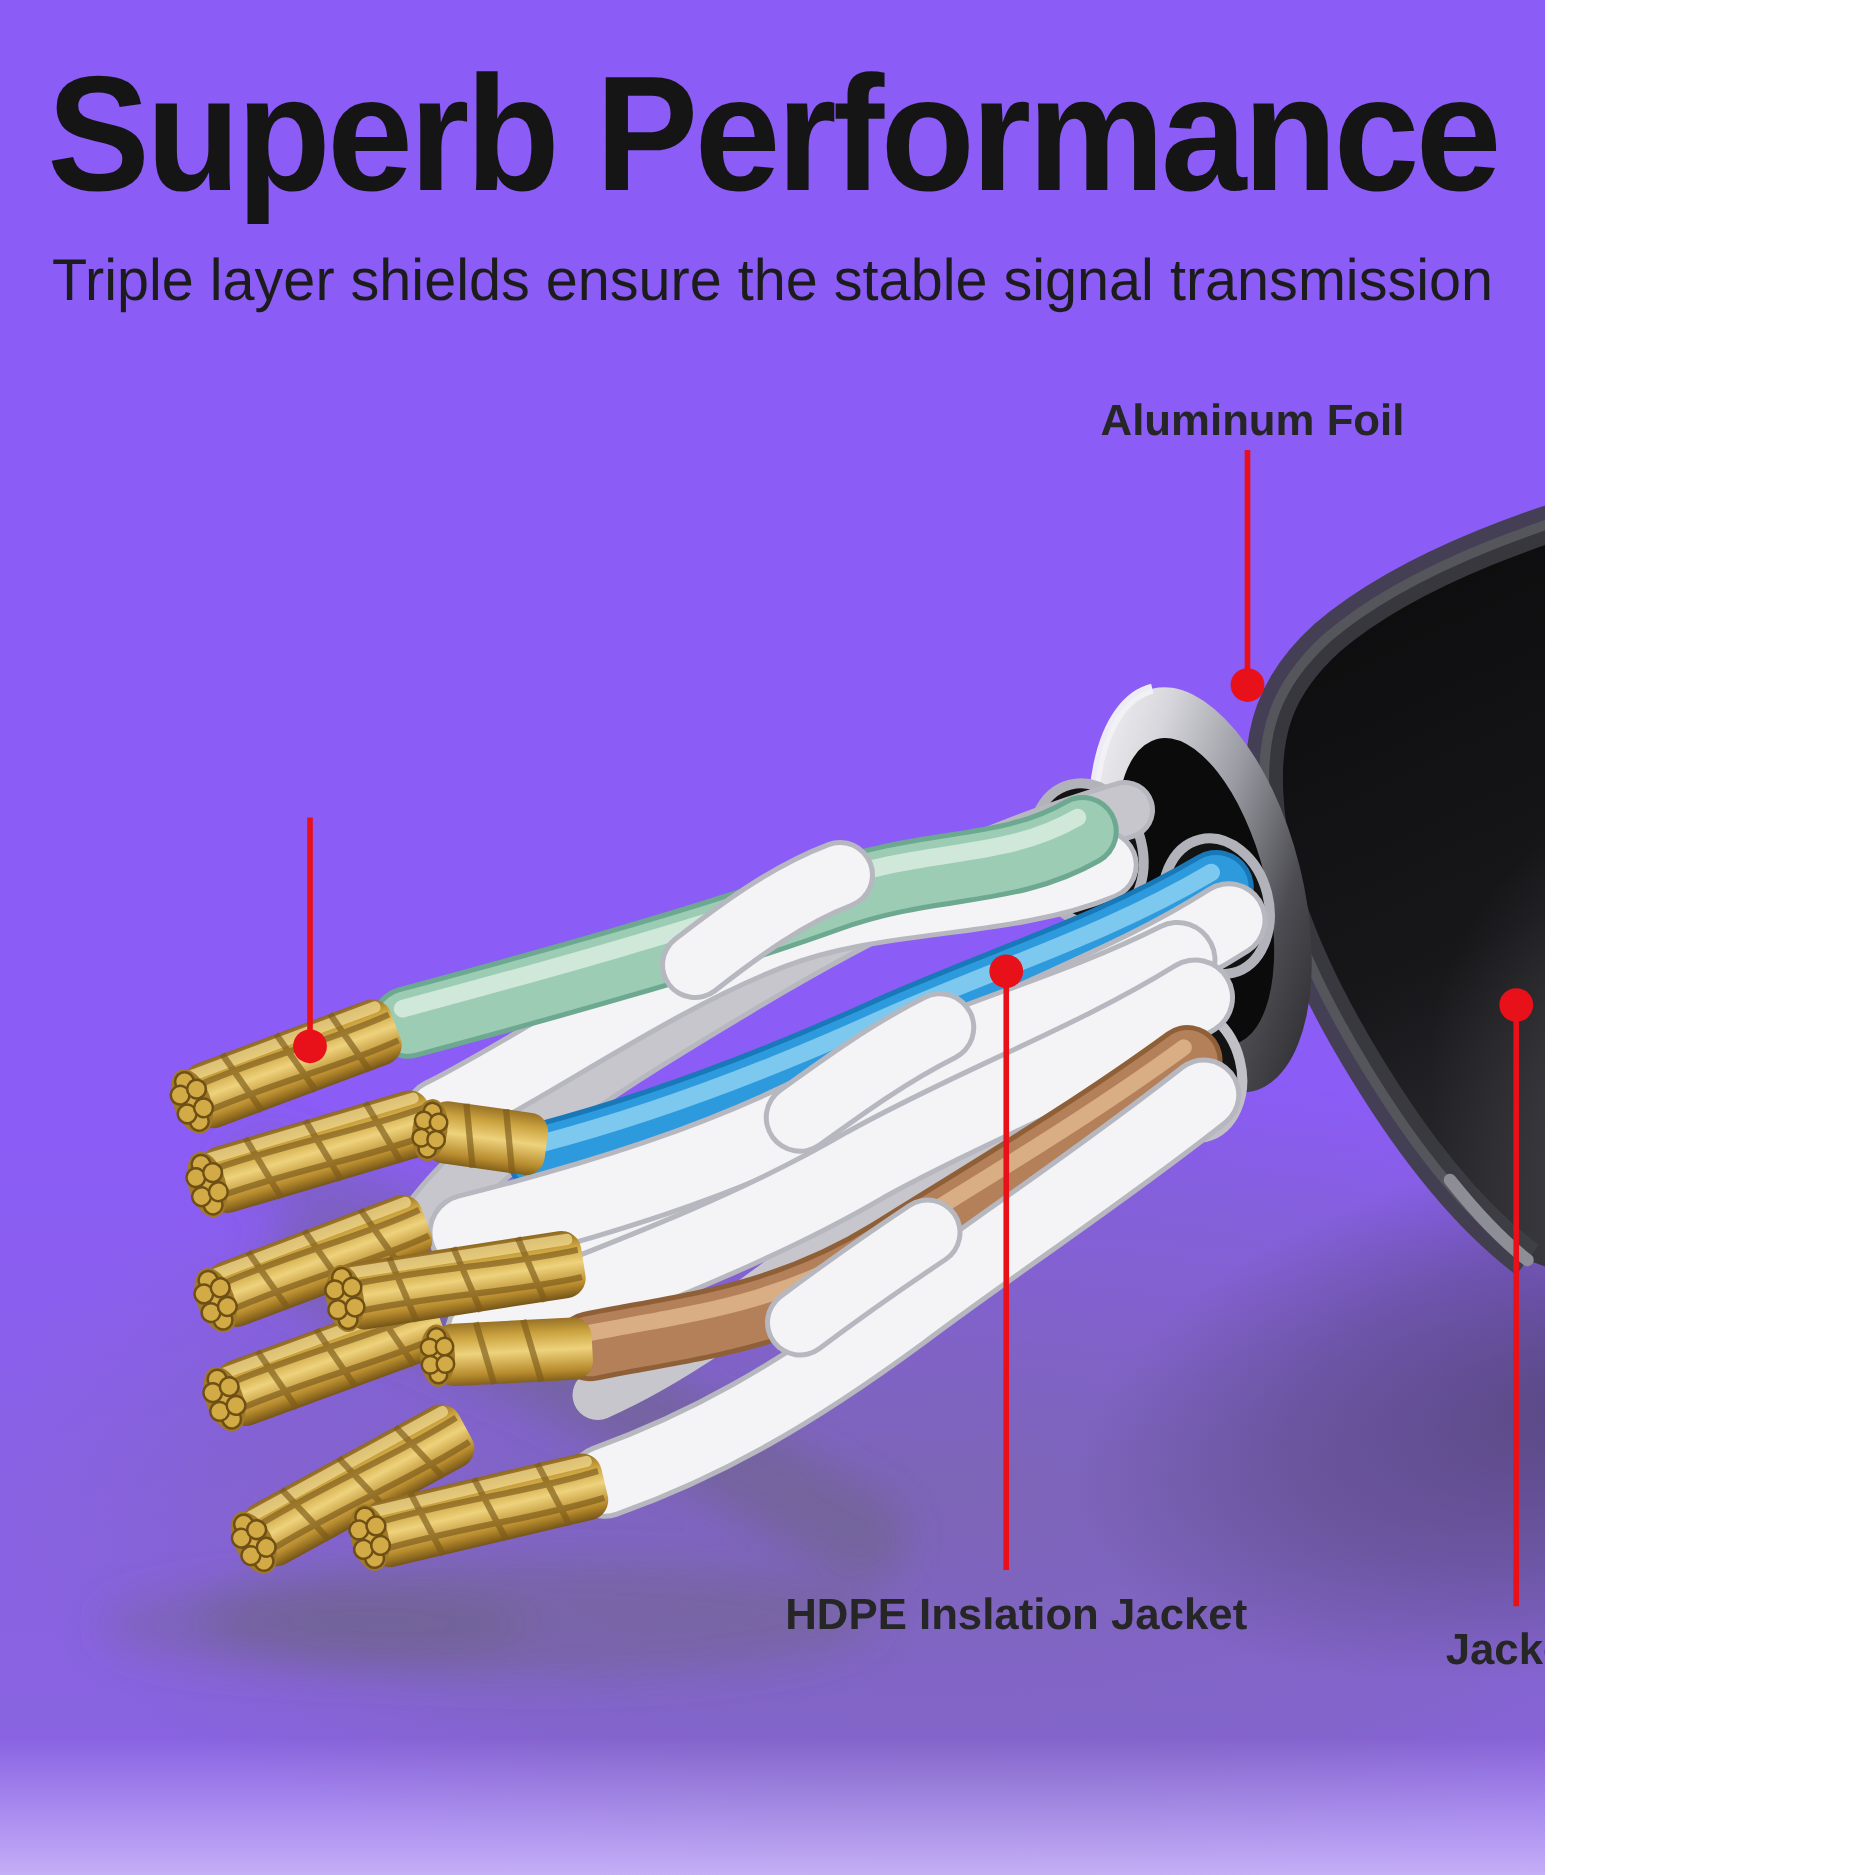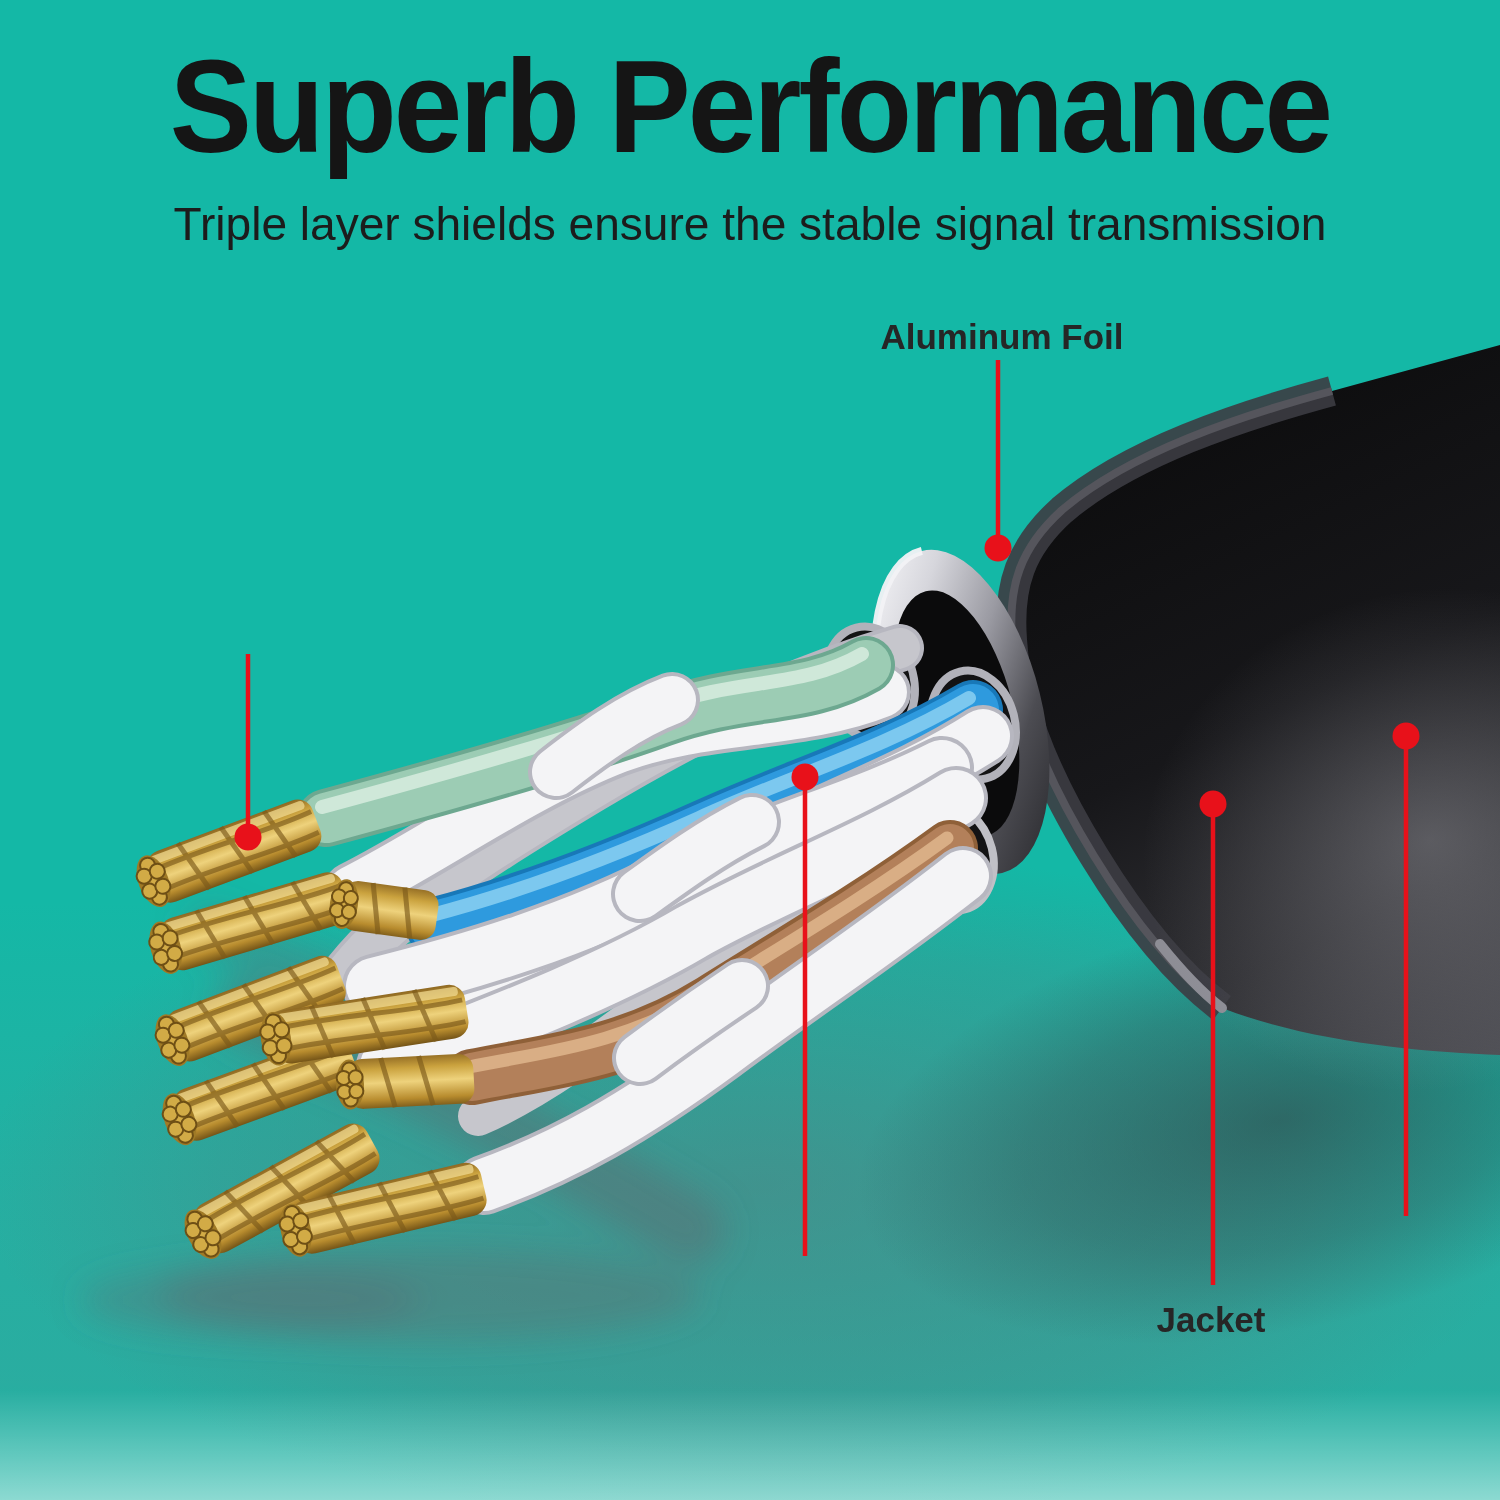--- a/index.html
+++ b/index.html
@@ -1,18 +1,18 @@
 <!DOCTYPE html>
 <html style="--accent_red: #e8111a; --title_text: #151515; --label_text: #262626; --jacket_black: #121214; --braid_silver: #d4d4d9; --foil_chrome: #c6c6cd; --copper_gold: #caa23e; --wire_teal: #9cccb4; --wire_blue: #2e9ade; --wire_brown: #b3805a; --wire_white: #f4f4f6; --wire_grey: #c6c6cc; --filler_olive: #5a5c33;"><head>
 <meta charset="utf-8">
 <style>
   html,body{margin:0;padding:0;background:#fff;}
   .stage{
-    position:relative;width:1500px;height:1500px;overflow:hidden;
-    background:#14b8a6;font-family:"Liberation Sans", sans-serif;text-align:center;
+    position:relative;width:1236px;height:1500px;overflow:hidden;
+    background:#8b5cf6;font-family:"Liberation Sans", sans-serif;text-align:center;
   }
   .stage svg{position:absolute;left:0;top:0;}
   .page-title{
     position:absolute;left:50%;top:36px;transform:translateX(-50%) scaleX(.94);
     font-size:131px;font-weight:700;letter-spacing:-3px;color:var(--title_text,#151515);
     white-space:nowrap;line-height:1.08;
   }
   .page-subtitle{
     position:absolute;left:50%;top:196px;transform:translateX(-50%) scaleX(.98);
     font-size:47px;font-weight:400;color:#1c1c1c;white-space:nowrap;
@@ -395,14 +395,15 @@
 
     <line class="red-line" x1="1406" y1="736" x2="1406" y2="1216"></line>
     <circle class="red-dot" cx="1406" cy="736" r="13.5"></circle>
   </g>
 </svg>
 
   <div class="page-title">Superb Performance</div>
   <div class="page-subtitle">Triple layer shields ensure the stable signal transmission</div>
 
   <div id="lbl-aluminum" class="callout-label">Aluminum Foil</div>
+  <div id="lbl-hdpe" class="callout-label">HDPE Inslation Jacket</div>
   <div id="lbl-braid" class="callout-label">Jacket</div>
 </div>
 
 </body></html>

